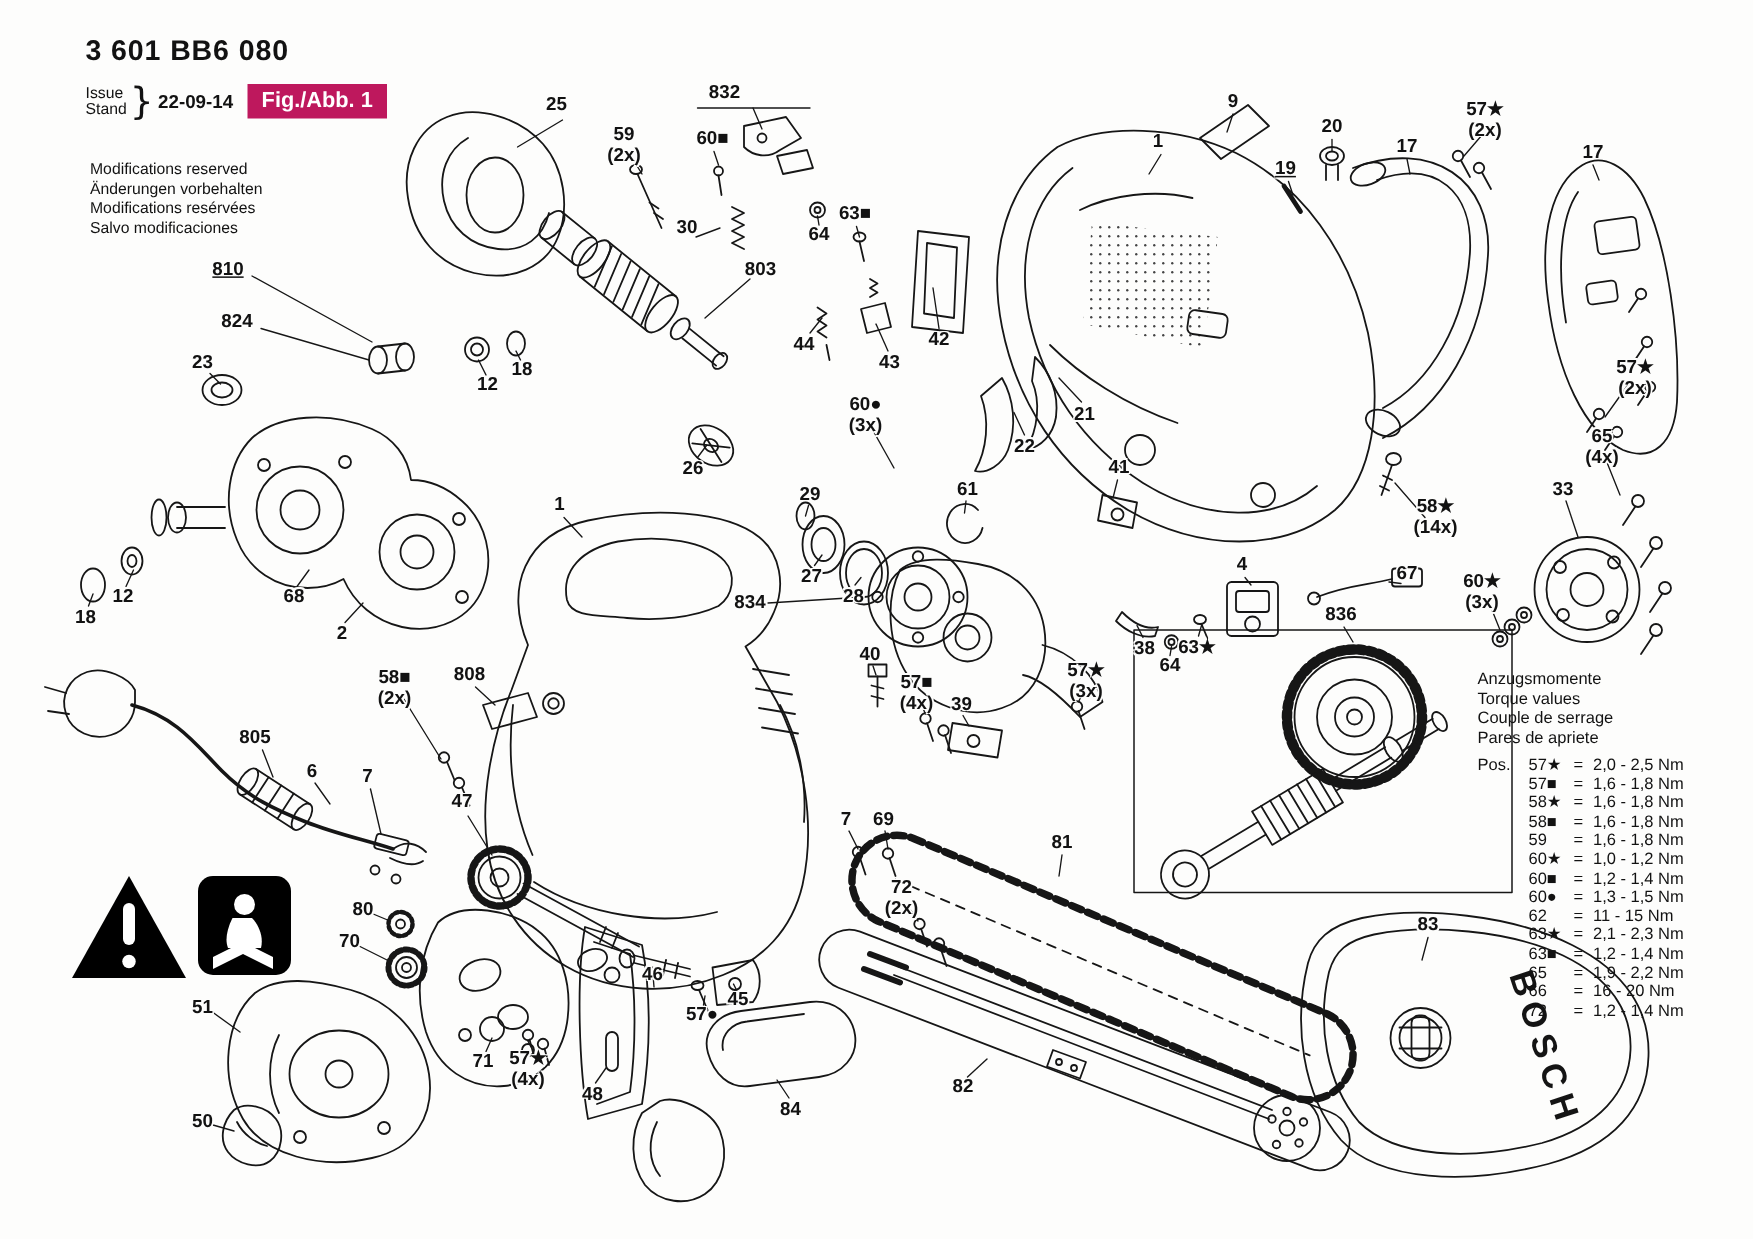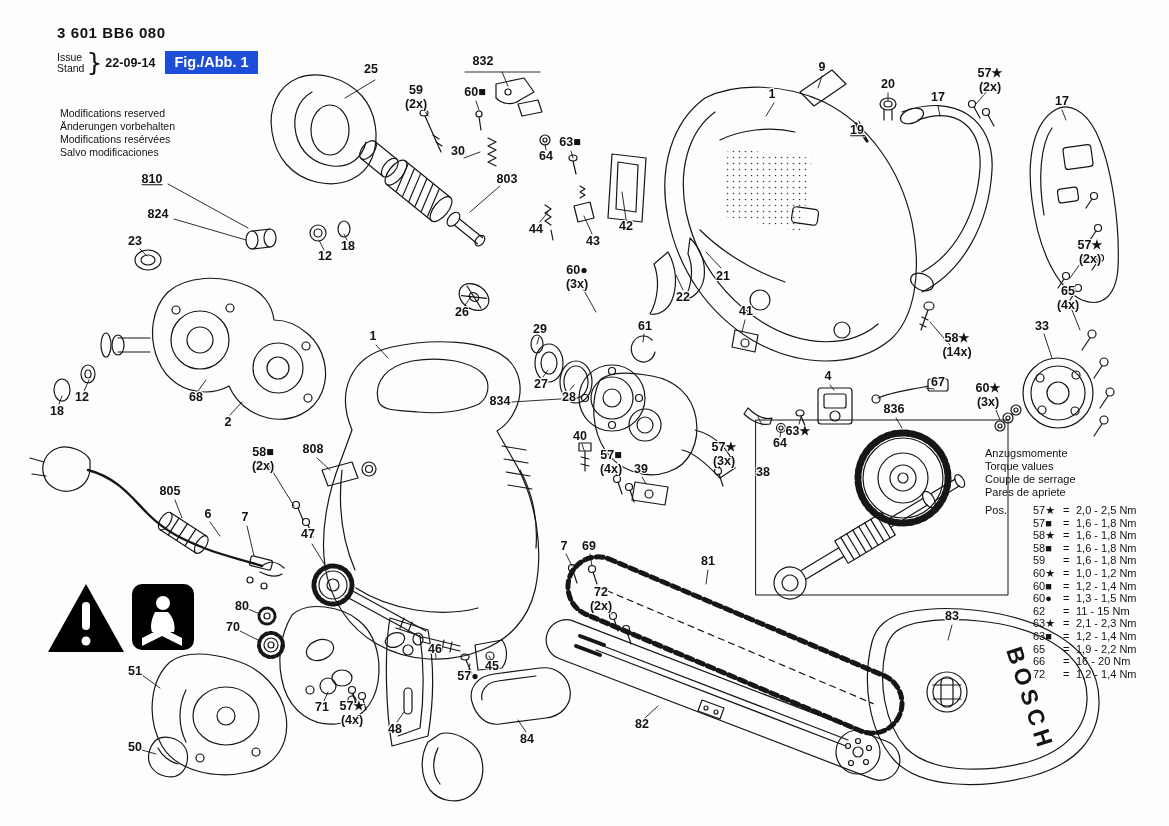--- a/index.html
+++ b/index.html
@@ -3,41 +3,41 @@
 <meta charset="utf-8">
 <style>
   * { margin:0; padding:0; box-sizing:border-box; }
   html,body { background:#ffffff; }
   .page { position:relative; width:1169px; height:826px; background:#fdfdfc; overflow:hidden;
           font-family:"Liberation Sans", sans-serif; color:#121212; }
   .layer { position:absolute; left:0; top:0; width:100%; height:100%; }
 
   
   .header { position:absolute; left:57px; top:24px; z-index:5; }
-  .pn { font-size:15px; font-weight:bold; letter-spacing:0.6px; }
+  .pn { font-size:19px; font-weight:bold; letter-spacing:0.6px; }
   .issue-row { display:flex; align-items:center; margin-top:7px; }
   .issue-col { font-size:10.5px; line-height:11px; }
   .brace { font-size:25px; font-weight:normal; margin:0 3px 0 2px; font-family:"DejaVu Sans", sans-serif; }
   .date { font-size:12.5px; font-weight:bold; margin-right:10px; }
-  .fig-badge { background:#1d4ed8; color:#fff; font-size:14.5px; font-weight:bold; padding:3px 9px 4px 9px;text-align:right; }
+  .fig-badge { background:#be185d; color:#fff; font-size:14.5px; font-weight:bold; padding:3px 9px 4px 9px;text-align:right; }
 
   .notes { position:absolute; left:60px; top:107px; font-size:10.5px; line-height:13px; z-index:5; }
 
   
   #labels-layer { z-index:4; pointer-events:none; }
   .part-label { position:absolute; transform:translate(-50%,-50%); font-weight:bold; font-size:12.5px;
                 line-height:13.5px; text-align:center; white-space:nowrap;
                 text-shadow:-1px -1px 0 #fdfdfc, 1px -1px 0 #fdfdfc, -1px 1px 0 #fdfdfc, 1px 1px 0 #fdfdfc; }
 
   
   .torque { position:absolute; left:985px; top:447px; font-size:11px; line-height:13px; z-index:5; }
   .torque .title-line { white-space:nowrap; }
   .torque-rows { margin-top:5px; }
   .trow { display:flex; white-space:nowrap; line-height:12.6px; }
-  .t-lead { width:48px; }
+  .t-lead { width:34px; }
   .t-pos { width:30px; }
   .t-eq { width:13px; }
 
   svg { position:absolute; left:0; top:0; z-index:1; }
 </style>
 </head>
 <body>
 
 <div class="page">
 
@@ -575,21 +575,21 @@
       </div>
       <div class="part-label" style="left: 938px; top: 98px;">
         <div>17</div>
       </div>
       <div class="part-label" style="left: 1062px; top: 102px;">
         <div>17</div>
       </div>
       <div class="part-label" style="left: 772px; top: 95px;">
         <div>1</div>
       </div>
-      <div class="part-label" style="left: 857px; top: 131px; text-decoration: underline;">
+      <div class="part-label" style="left: 857px; top: 113px; text-decoration: underline;">
         <div>19</div>
       </div>
       <div class="part-label" style="left: 458px; top: 152px;">
         <div>30</div>
       </div>
       <div class="part-label" style="left: 546px; top: 157px;">
         <div>64</div>
       </div>
       <div class="part-label" style="left: 570px; top: 143px;">
         <div>63■</div>
@@ -688,21 +688,21 @@
       <div class="part-label" style="left: 938px; top: 383px;">
         <div>67</div>
       </div>
       <div class="part-label" style="left: 988px; top: 395px;">
         <div>60★</div>
         <div class="count">(3x)</div>
       </div>
       <div class="part-label" style="left: 894px; top: 410px;">
         <div>836</div>
       </div>
-      <div class="part-label" style="left: 763px; top: 433px; margin-top: 40px;">
+      <div class="part-label" style="left: 763px; top: 433px;">
         <div>38</div>
       </div>
       <div class="part-label" style="left: 780px; top: 444px;">
         <div>64</div>
       </div>
       <div class="part-label" style="left: 798px; top: 432px;">
         <div>63★</div>
       </div>
       <div class="part-label" style="left: 170px; top: 492px;">
         <div>805</div>

